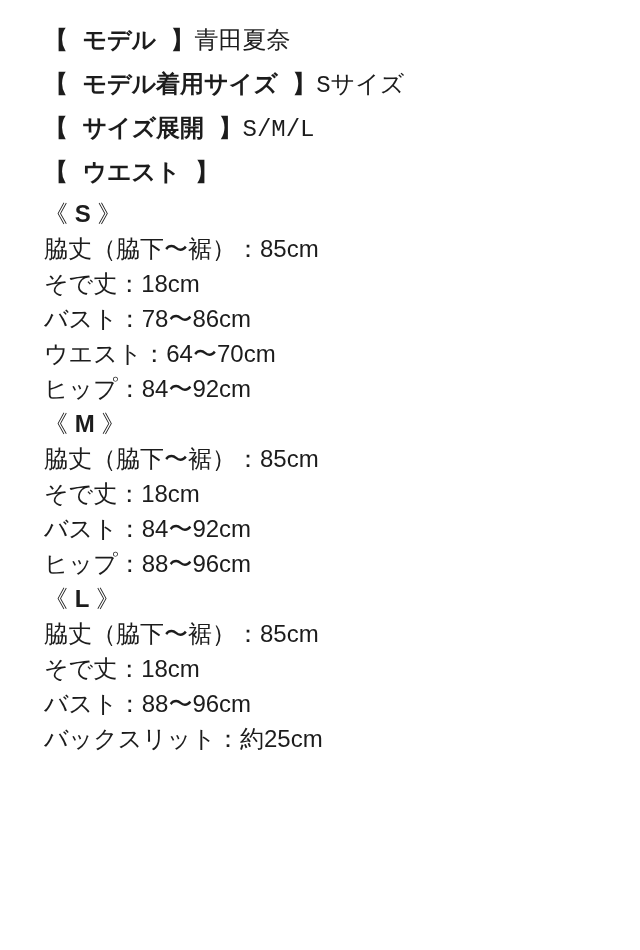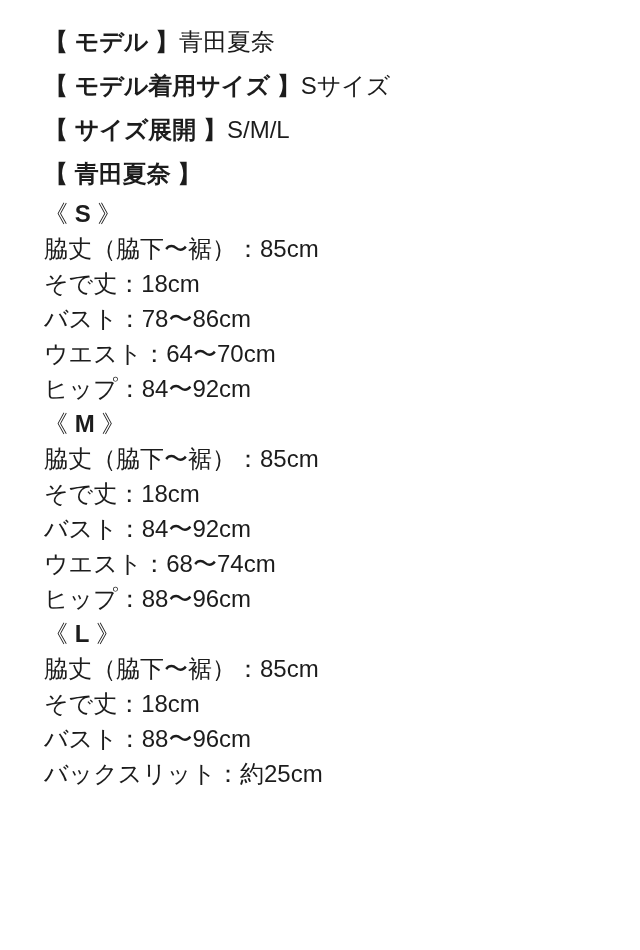--- a/index.html
+++ b/index.html
@@ -16,20 +16,21 @@
     color: #1c1c1c;
     -webkit-font-smoothing: antialiased;
   }
   .content {
     padding: 20px 30px 0 44px;
   }
   .head-line {
     font-size: 24px;
     line-height: 44px;
     white-space: nowrap;
+    font-family: Liberation Mono, monospace;
   }
   .head-line .lbl {
     font-weight: bold;
   }
   .note {
     font-size: 17px;
     line-height: 22px;
     white-space: nowrap;
   }
   .body-line {
@@ -48,35 +49,34 @@
 <body>
 
 <div class="content">
 
   <div class="head-line"><span class="lbl">【 モデル 】</span><span>青田夏奈</span></div>
 
   <div class="head-line"><span class="lbl">【 モデル着用サイズ 】</span><span>Sサイズ</span></div>
 
   <div class="head-line"><span class="lbl">【 サイズ展開 】</span><span>S/M/L</span></div>
 
-  <div class="head-line"><span class="lbl">【 青田夏奈 】</span><span></span></div>
+  <div class="head-line"><span class="lbl">【 ウエスト 】</span><span></span></div>
 
 
   <div class="body-line size-head"><span>《 </span><span class="letter">S</span><span> 》</span></div>
   <div class="body-line">脇丈（脇下〜裾）：85cm</div>
   <div class="body-line">そで丈：18cm</div>
   <div class="body-line">バスト：78〜86cm</div>
   <div class="body-line">ウエスト：64〜70cm</div>
   <div class="body-line">ヒップ：84〜92cm</div>
 
   <div class="body-line size-head"><span>《 </span><span class="letter">M</span><span> 》</span></div>
   <div class="body-line">脇丈（脇下〜裾）：85cm</div>
   <div class="body-line">そで丈：18cm</div>
   <div class="body-line">バスト：84〜92cm</div>
-  <div class="body-line">ウエスト：68〜74cm</div>
   <div class="body-line">ヒップ：88〜96cm</div>
 
   <div class="body-line size-head"><span>《 </span><span class="letter">L</span><span> 》</span></div>
   <div class="body-line">脇丈（脇下〜裾）：85cm</div>
   <div class="body-line">そで丈：18cm</div>
   <div class="body-line">バスト：88〜96cm</div>
 
   <div class="body-line">バックスリット：約25cm</div>
 
 </div>

